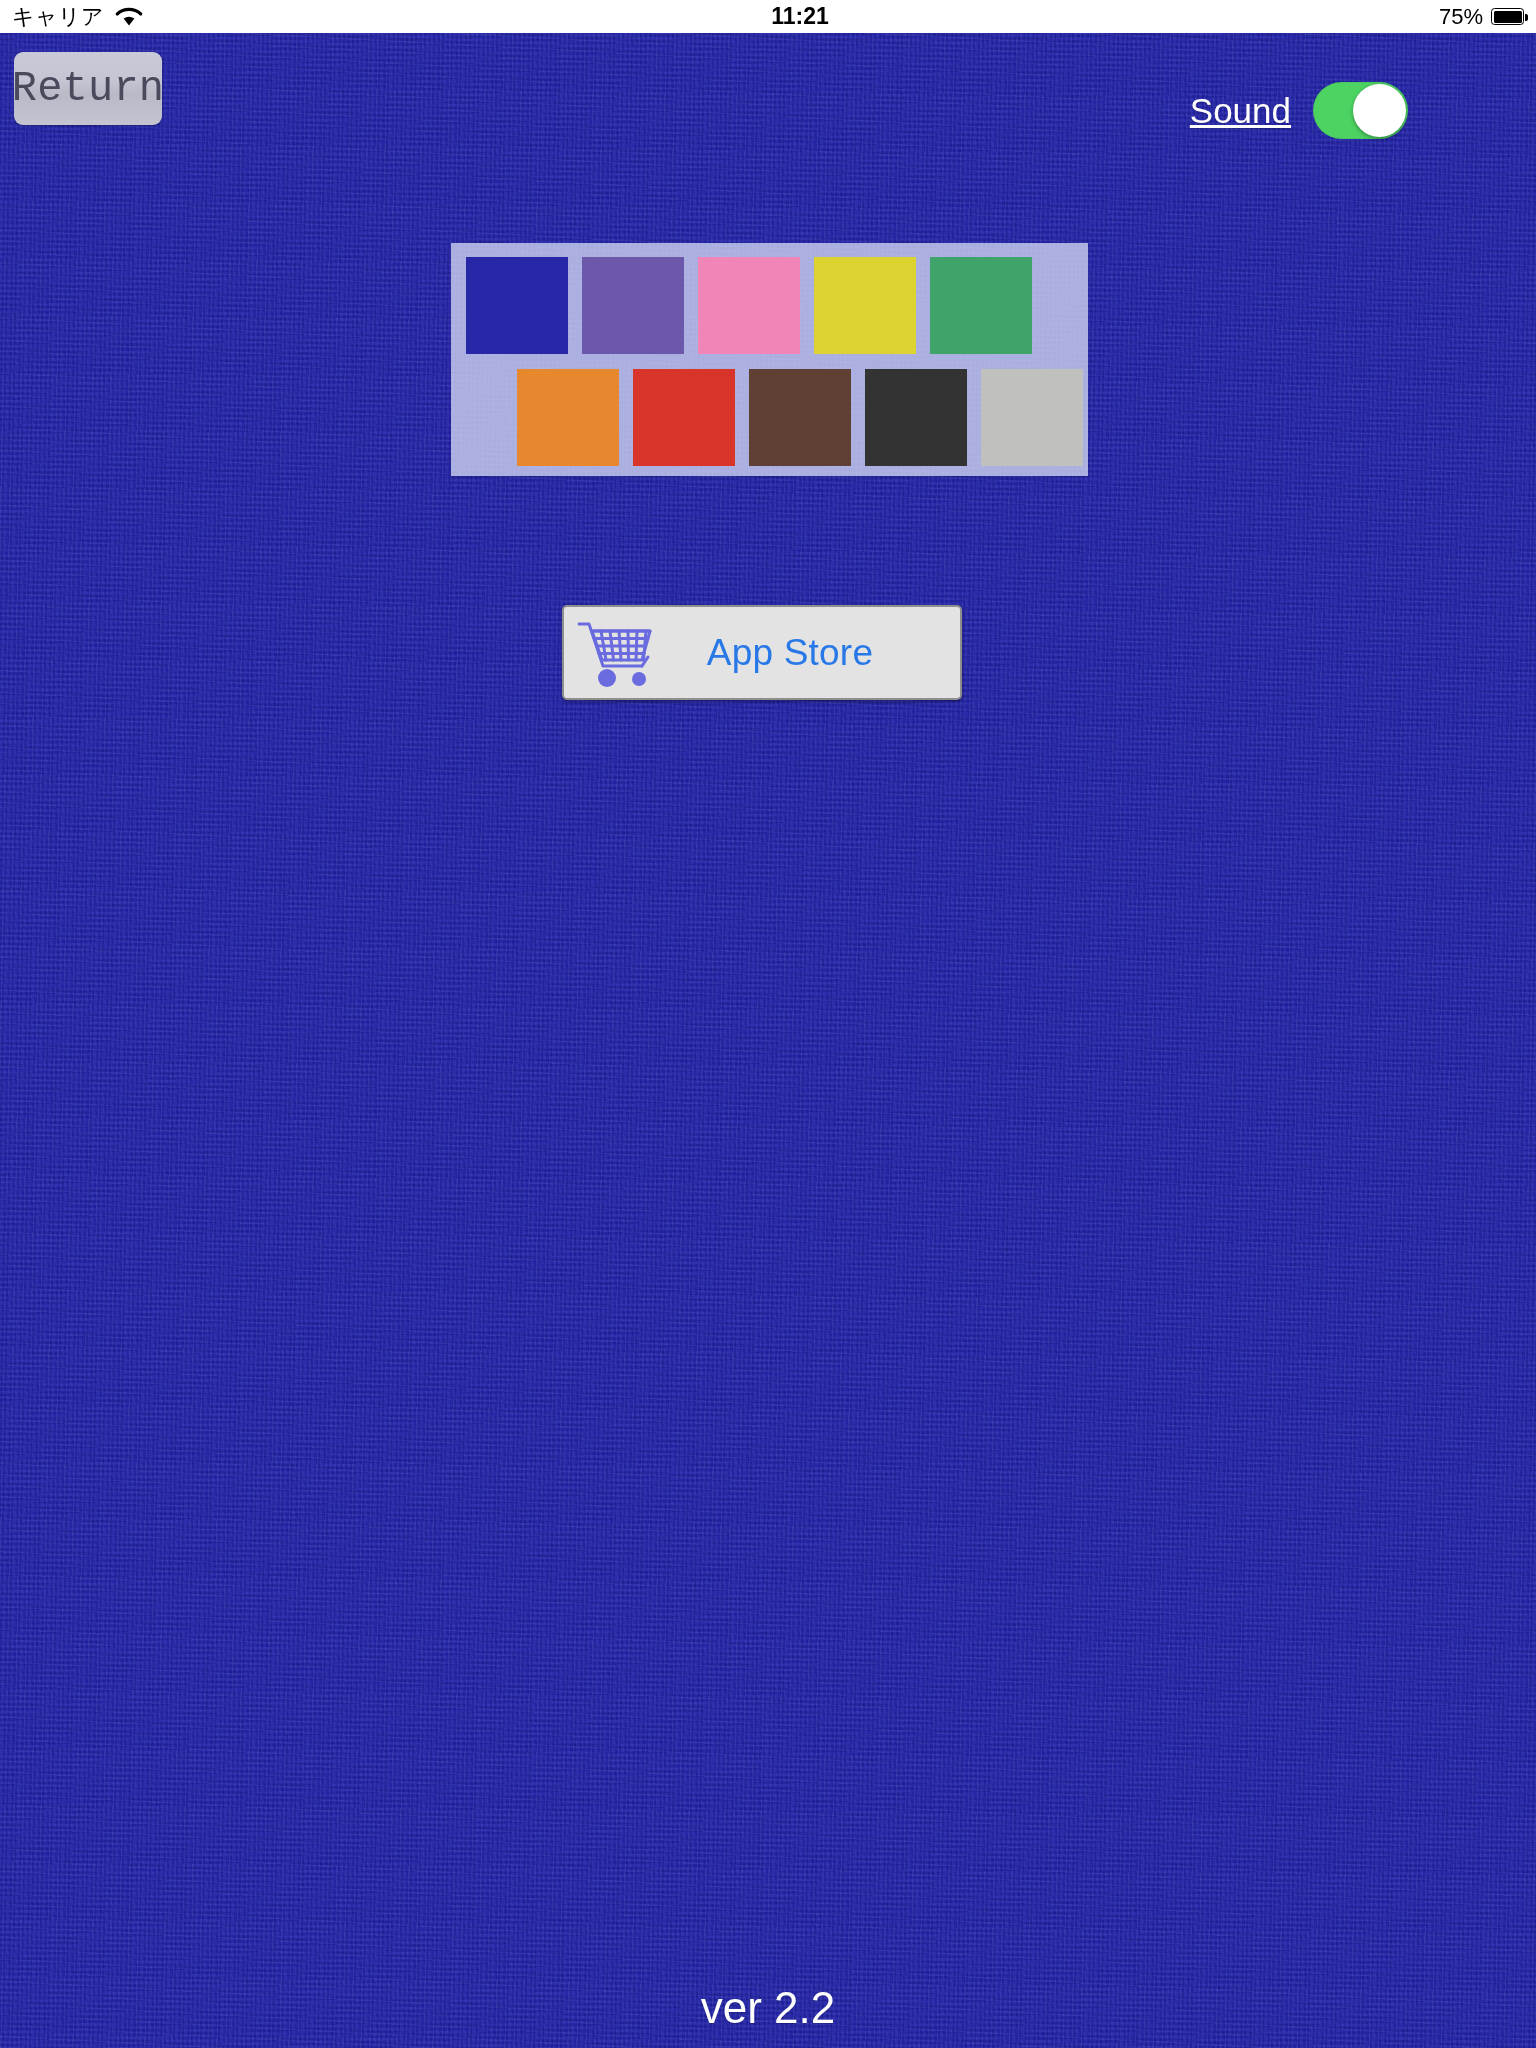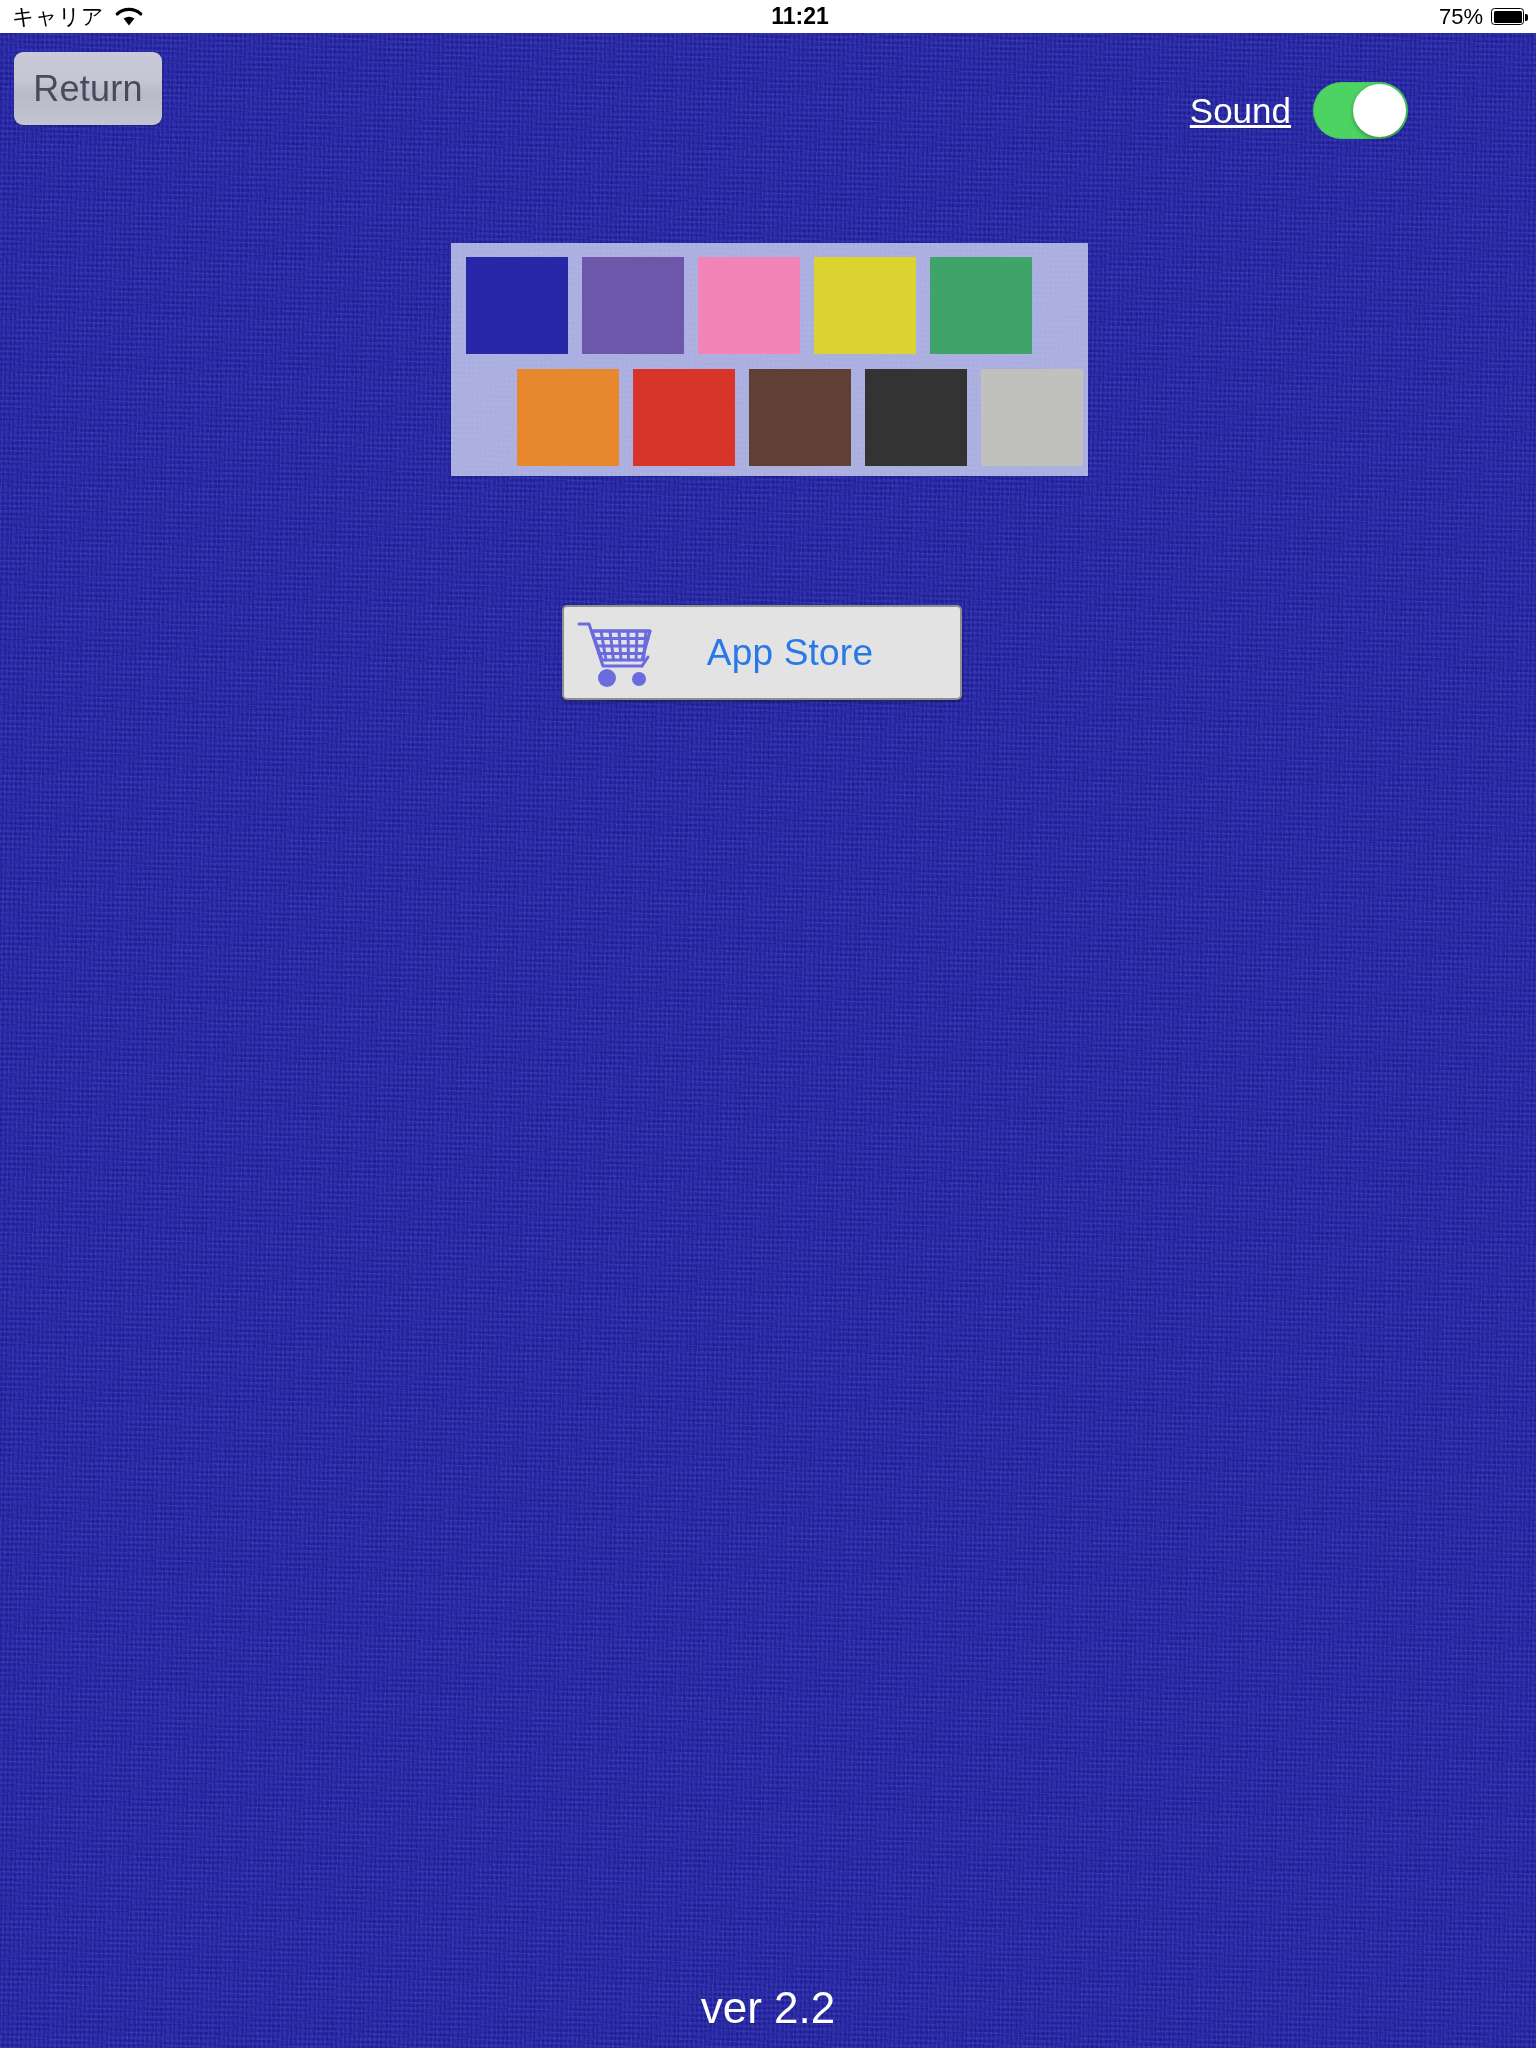--- a/index.html
+++ b/index.html
@@ -149,24 +149,25 @@
     border: none;
     background: linear-gradient(to bottom, #c9cad8 0%, #c5c6d4 38%, #b9bac8 58%, #c4c5d1 100%);
     box-shadow: 0 1px 2px rgba(0,0,0,0.25);
     display: flex;
     align-items: center;
     justify-content: center;
     cursor: pointer;
     padding: 0;
   }
   #return-button .label {
-    font-size: 36px;
+    font-size: 42px;
     color: #4a4a5c;
     letter-spacing: 0.2px;
     line-height: 1;
+    font-family: Liberation Mono, monospace;
   }
 
   
   #sound-group {
     position: absolute;
     right: 128px;
     top: 82px;
     display: flex;
     align-items: center;
     gap: 22px;

